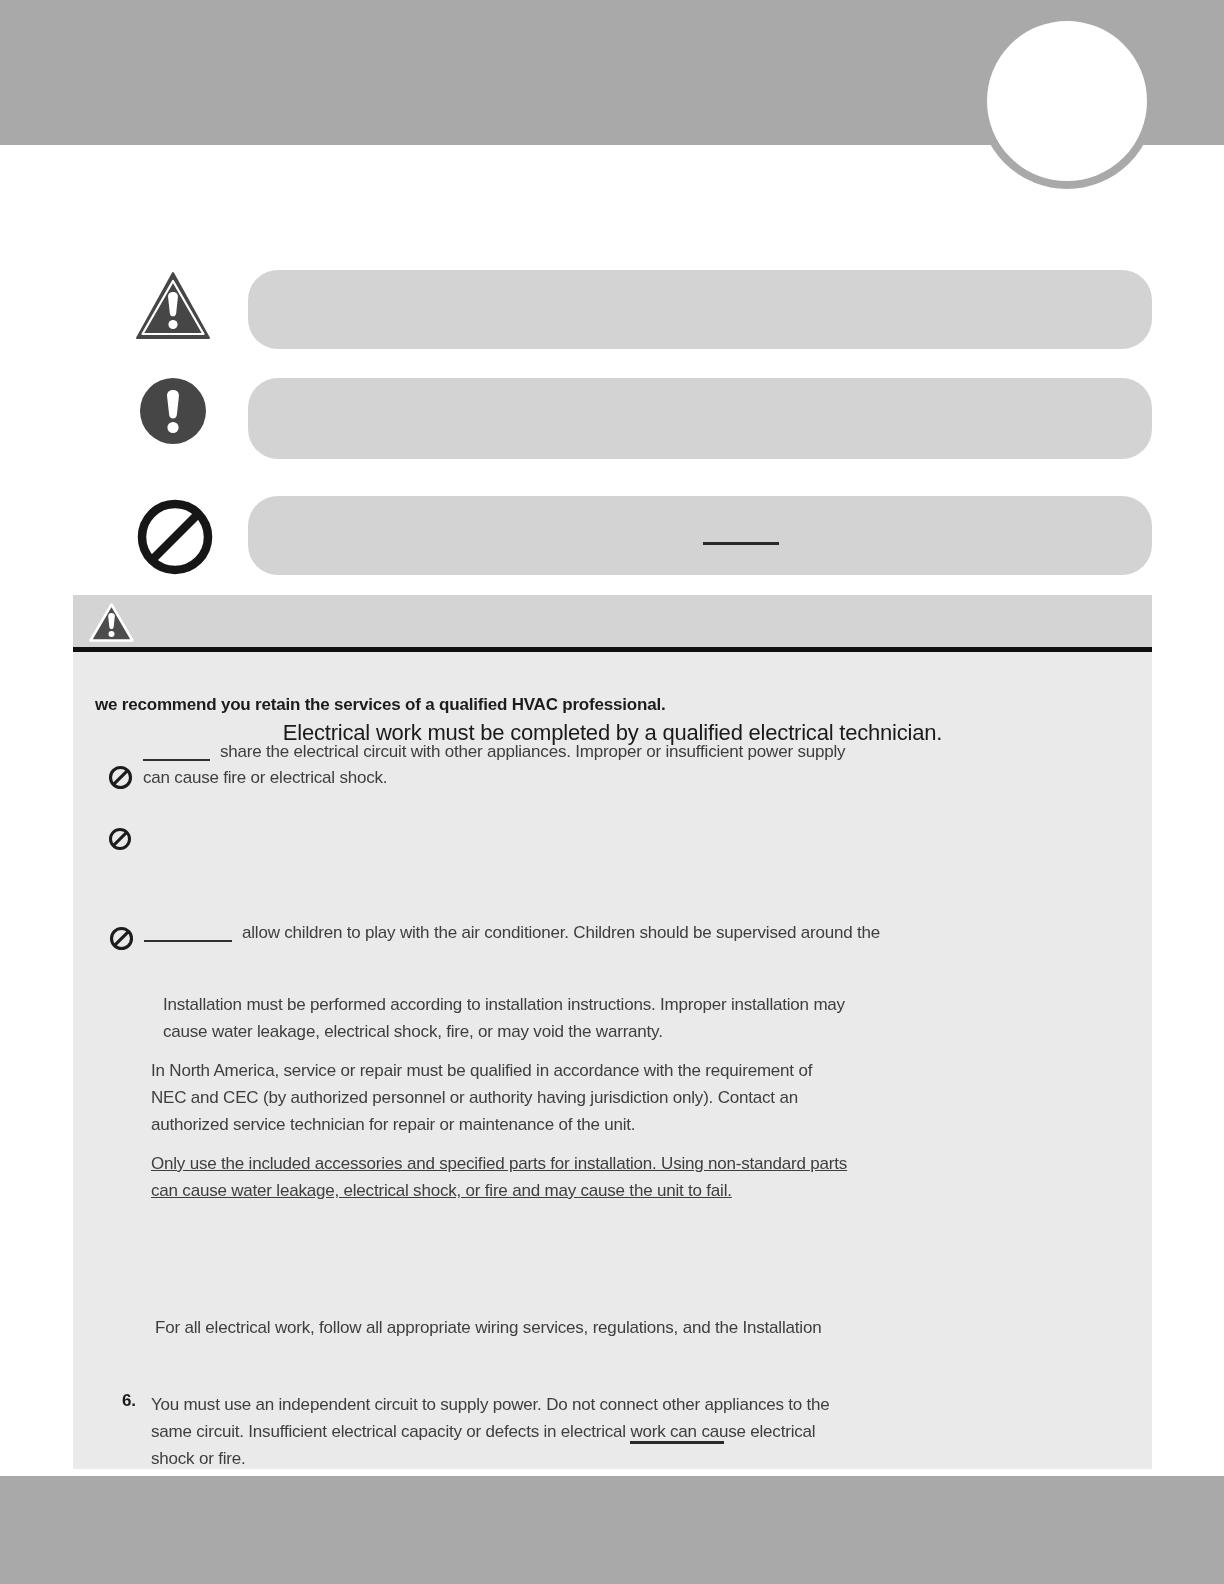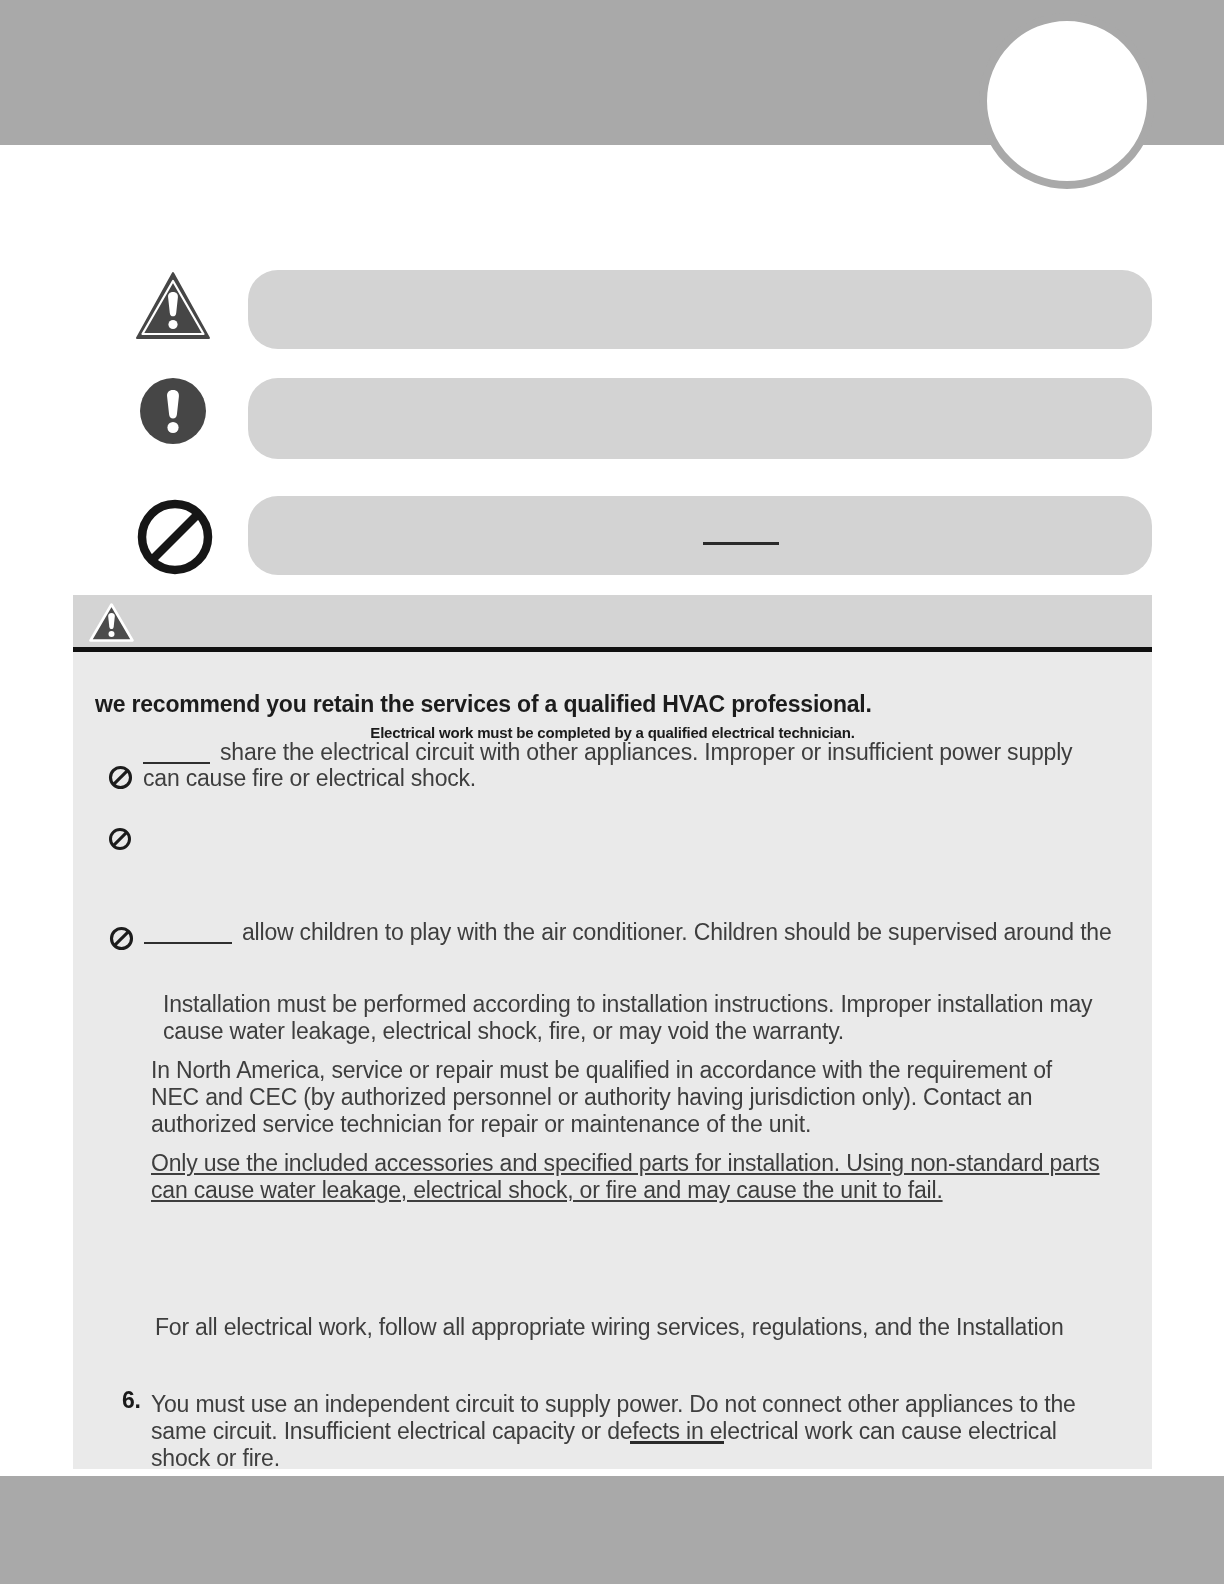--- a/index.html
+++ b/index.html
@@ -24,23 +24,23 @@
   .li2{left:140px;top:378px;}
   .li3{left:134px;top:496px;}
   .short-line{position:absolute;background:#2a2a2a;height:3px;}
   .sl-box3{left:703px;top:542px;width:76px;}
   .sl-row2{left:557px;top:846px;width:94px;}
   
   .warn-panel{position:absolute;left:73px;top:595px;width:1079px;height:874px;background:#eaeaea;}
   .warn-strip{position:absolute;left:0;top:0;width:1079px;height:52px;background:#d4d4d4;}
   .warn-rule{position:absolute;left:0;top:52px;width:1079px;height:5px;background:#101010;}
   .warn-strip .tri{position:absolute;left:15px;top:7px;}
-  .txt{position:absolute;white-space:pre;color:#3e3e3e;font-size:23px;line-height:27px;letter-spacing:-0.2px;}
+  .txt{position:absolute;white-space:pre;color:#3e3e3e;font-size:17px;line-height:27px;letter-spacing:-0.2px;}
   .intro{left:22px;top:96px;font-weight:600;color:#1c1c1c;}
-  .headline{left:0;top:124px;width:1079px;text-align:center;font-weight:700;font-size:15px;color:#1a1a1a;white-space:pre;letter-spacing:-0.2px;position:absolute;line-height:28px;}
+  .headline{left:0;top:124px;width:1079px;text-align:center;font-weight:400;font-size:22px;color:#1a1a1a;white-space:pre;letter-spacing:-0.2px;position:absolute;line-height:28px;}
   .p-icon{position:absolute;}
   .pi1{left:35px;top:170px;}
   .pi2{left:35px;top:232px;}
   .pi3{left:36px;top:331px;}
   .row1-text{left:70px;top:144px;line-height:26px;}
   .row3-text{left:71px;top:324px;}
   .blank{display:inline-block;border-bottom:2px solid #2f2f2f;height:16px;vertical-align:-4px;margin-right:10px;}
   .blank.w1{width:67px;}
   .blank.w3{width:88px;}
   .para1{left:90px;top:396px;}

